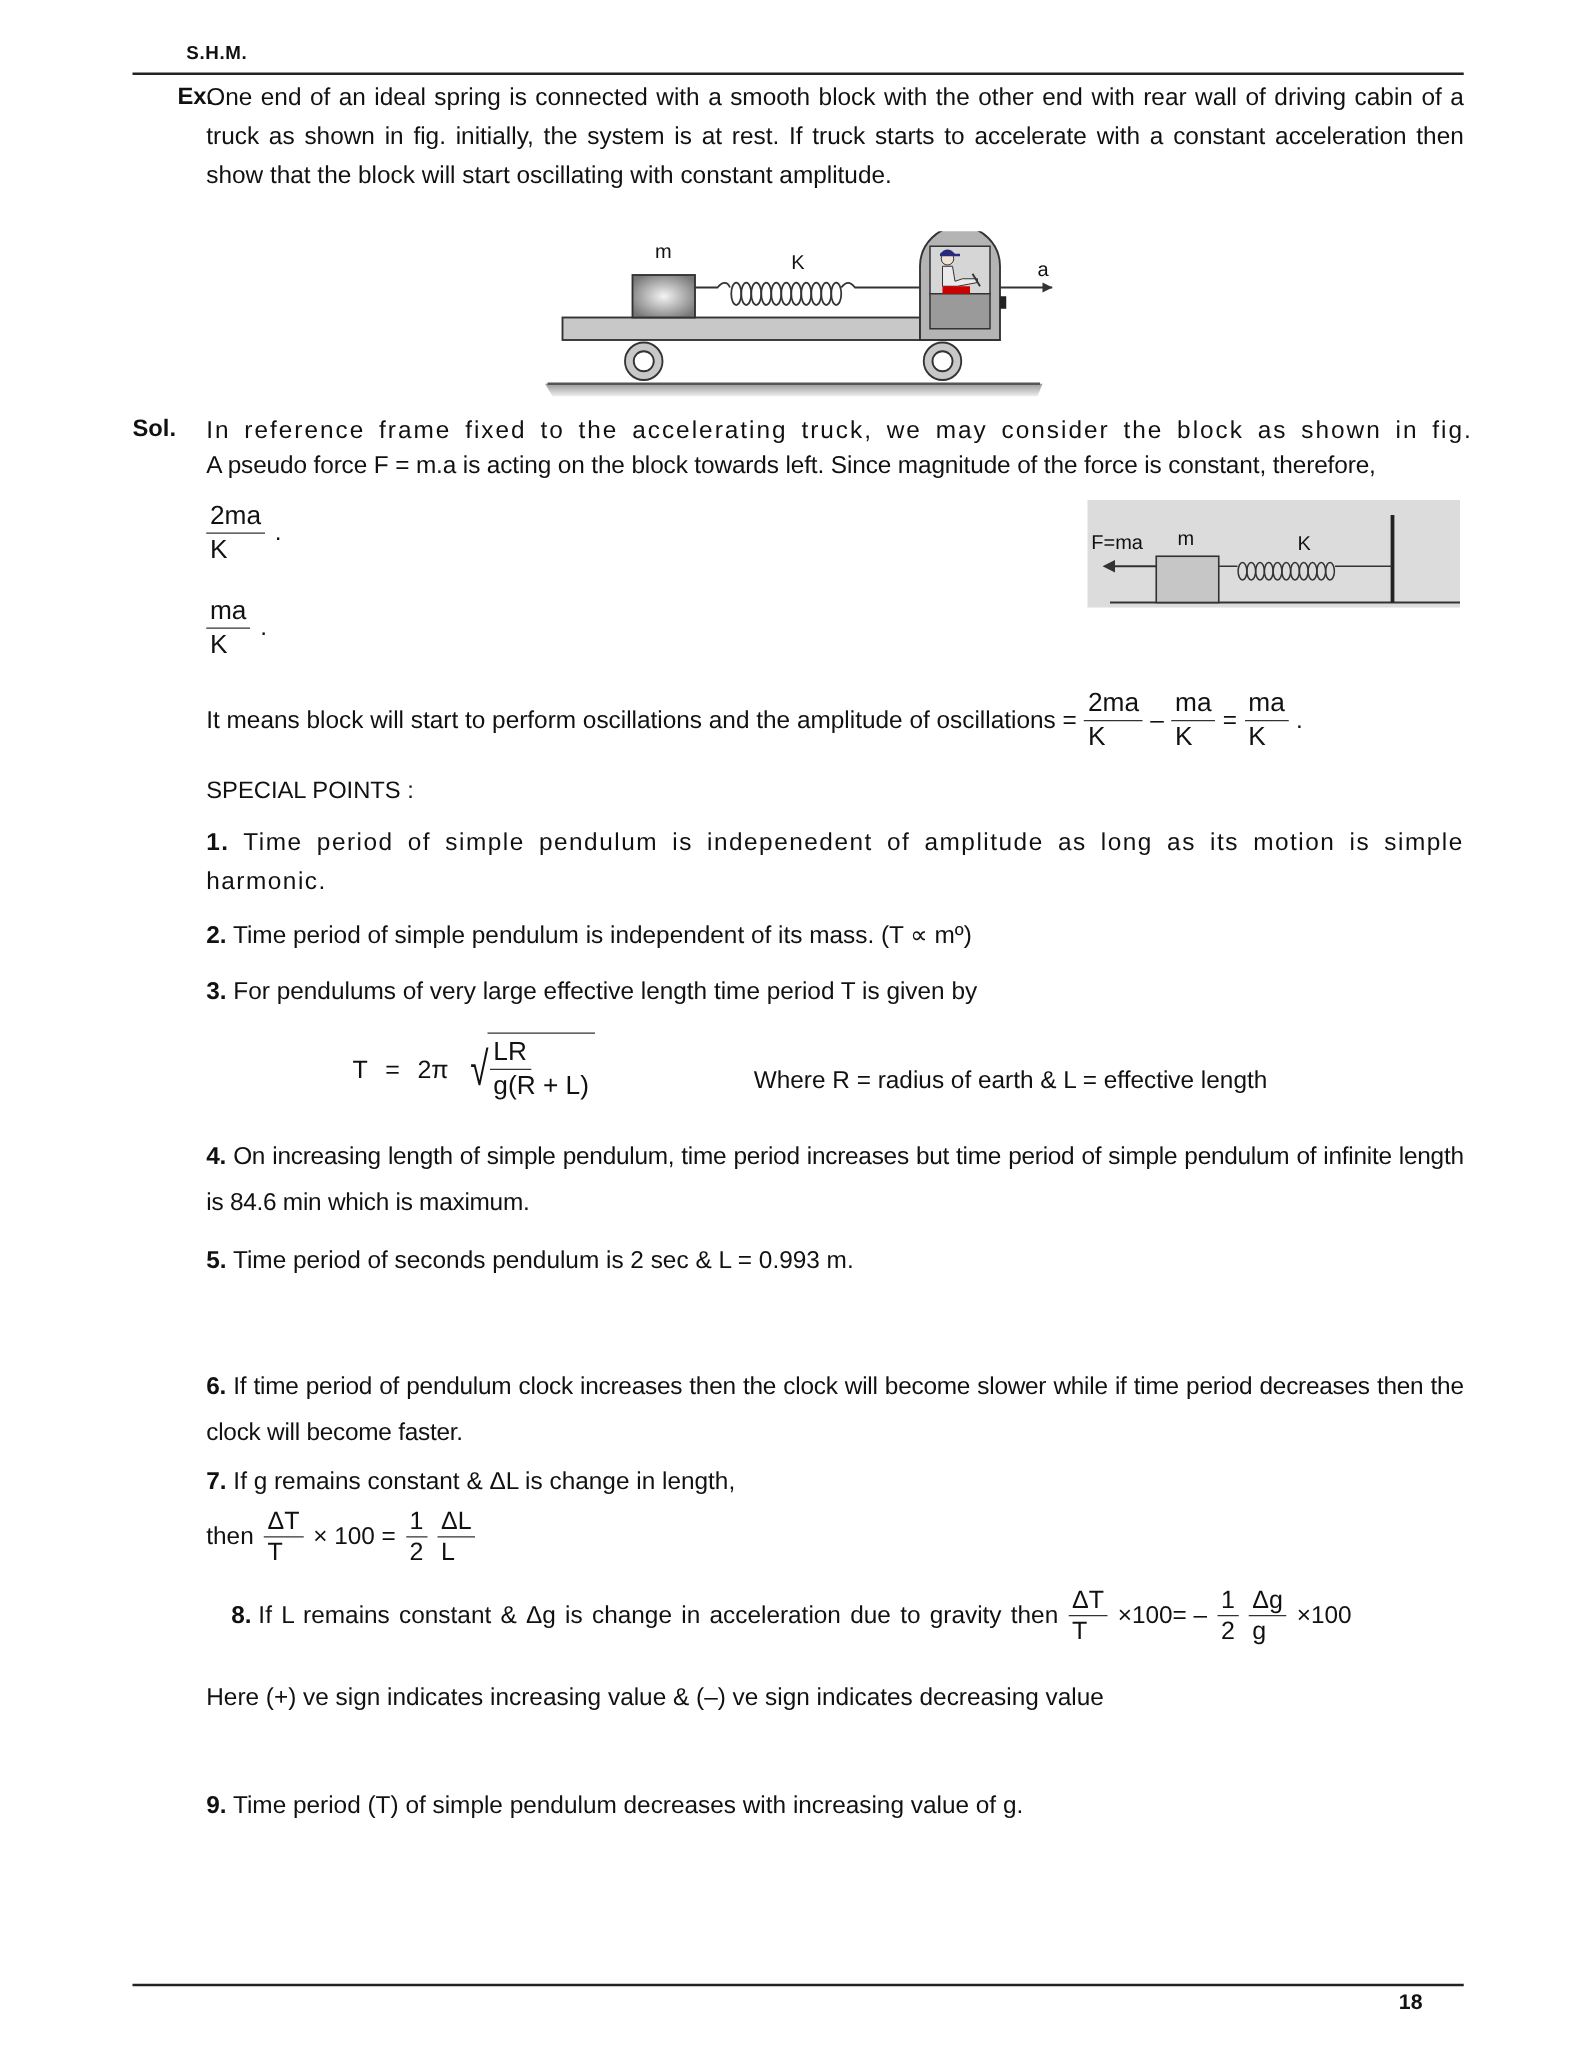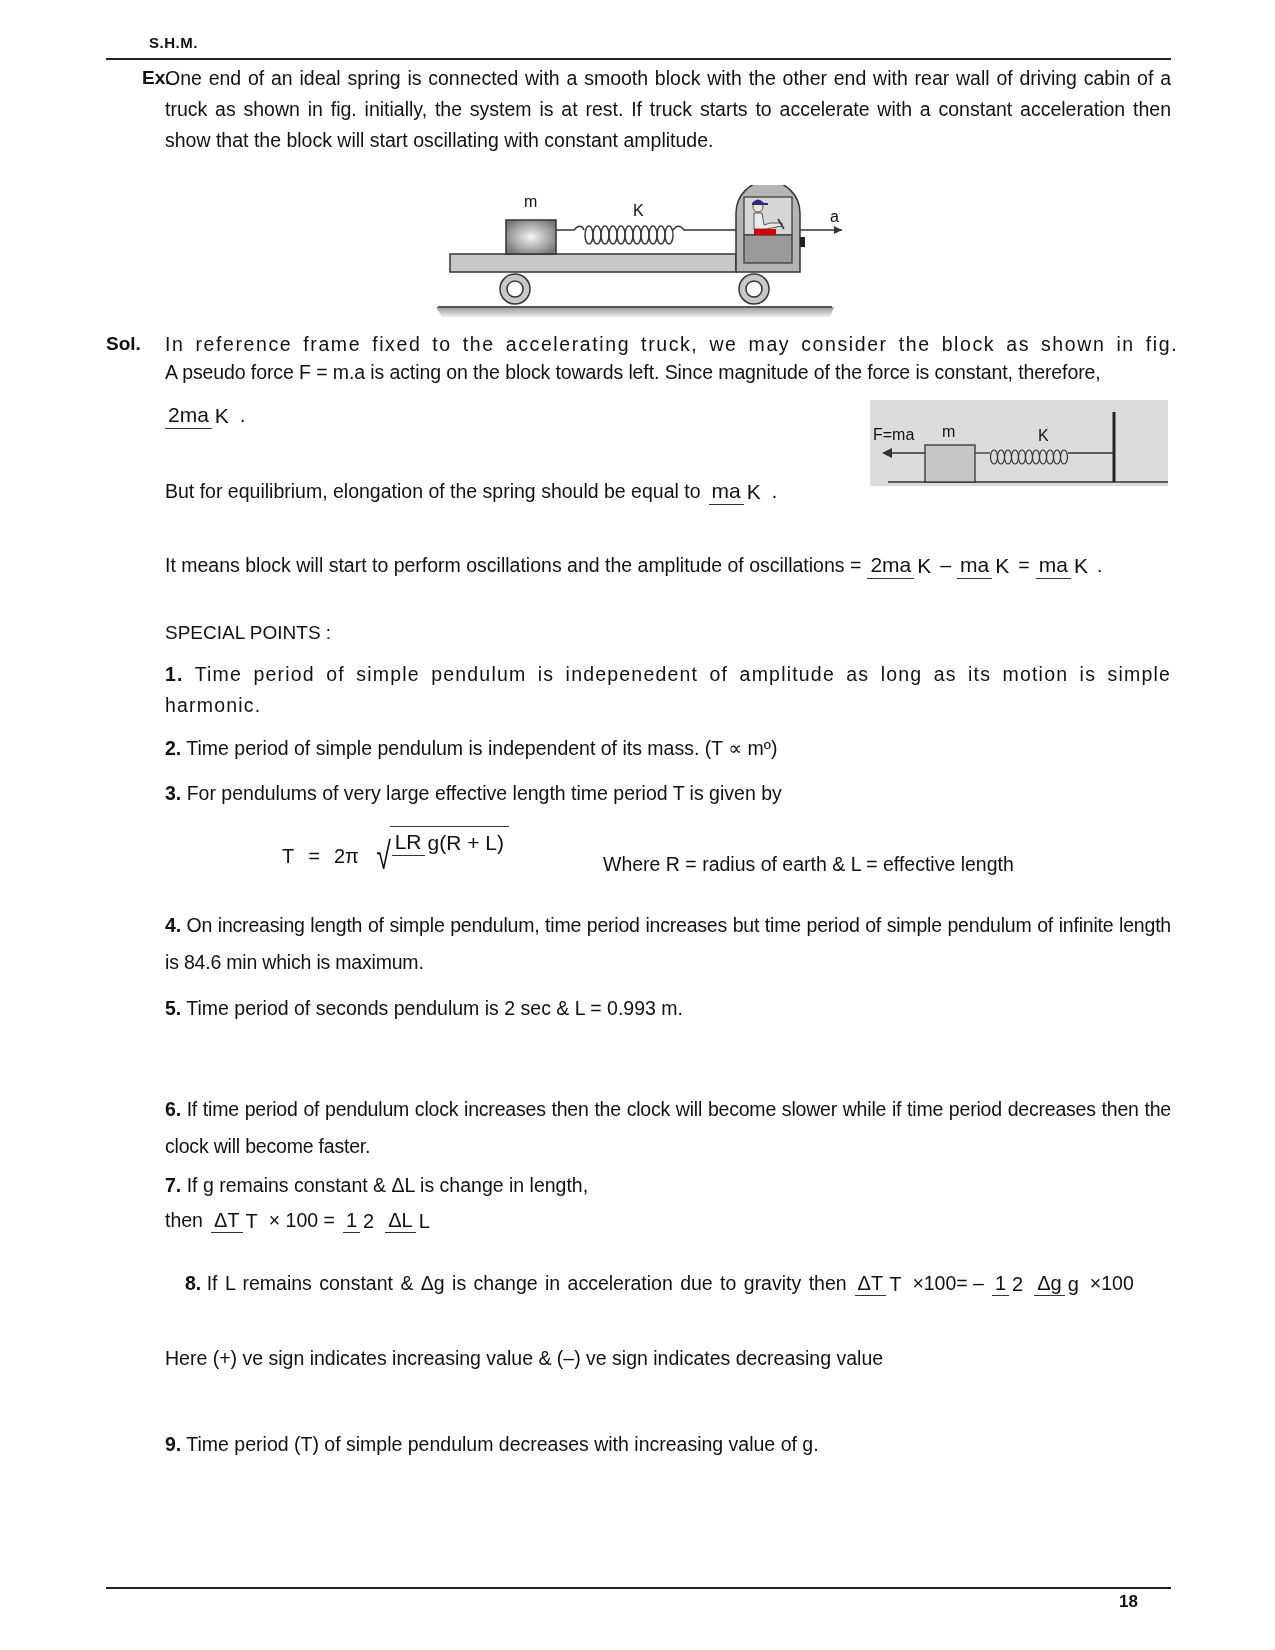--- a/index.html
+++ b/index.html
@@ -5,21 +5,21 @@
   html, body { margin:0; padding:0; background:#fff; }
   body { width:1275px; height:1650px; position:relative; overflow:hidden;
          font-family:"Liberation Sans", sans-serif; color:#111; }
   .abs { position:absolute; }
   .hdr { left:106px; top:34px; font-size:15px; font-weight:bold; letter-spacing:0.5px;margin-left:43px; }
   .rule { left:106px; width:1065px; height:0; border-top:2px solid #222; }
   .lbl { font-weight:bold; font-size:19px; }
   .txt { font-size:19.5px; line-height:31px; }
   .just { text-align:justify; text-align-last:left; }
   .spaced { letter-spacing:1.6px; word-spacing:4px; }
-  .frac { display:inline-flex; flex-direction:row; align-items:flex-end; vertical-align:middle; font-size:21px; line-height:26px; }
+  .frac { display:inline-flex; flex-direction:column; align-items:flex-start; vertical-align:middle; font-size:21px; line-height:26px; }
   .frac .num { padding:0 3px; border-bottom:1.5px solid #333; }
   .frac .den { padding:0 3px; }
   .frac.sm { font-size:20px; line-height:24px; }
   b.n { font-weight:bold; }
   .sqrt { display:inline-flex; align-items:stretch; vertical-align:middle; }
   .sqrt .rad { font-size:38px; line-height:60px; transform:scaleX(0.7); margin-right:-4px; }
   .sqrt .body { border-top:1.5px solid #333; padding:2px 2px 0 2px; }
   .pagenum { right:137px; top:1592px; font-size:17px; font-weight:bold; }
 </style>
 </head>
@@ -129,21 +129,20 @@
 
 <div class="abs txt" style="left:165px; top:400px; display:flex; align-items:center; gap:8px;">
   <span class="frac">
     <span class="num">2ma</span>
     <span class="den">K</span>
   </span>
   <span>.</span>
 </div>
 
 <div class="abs txt" style="left:165px; top:476px; display:flex; align-items:center; gap:8px;">
-  <span>But for equilibrium, elongation of the spring should be equal to</span>
   <span class="frac">
     <span class="num">ma</span>
     <span class="den">K</span>
   </span>
   <span>.</span>
 </div>
 
 <div class="abs txt" style="left:165px; top:550px; display:flex; align-items:center; gap:6px;">
   <span>It means block will start to perform oscillations and the amplitude of oscillations =</span>
   <span class="frac">

